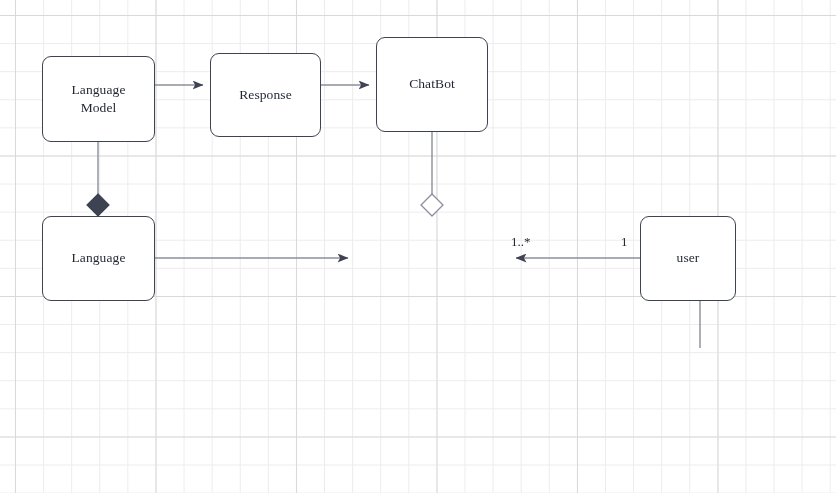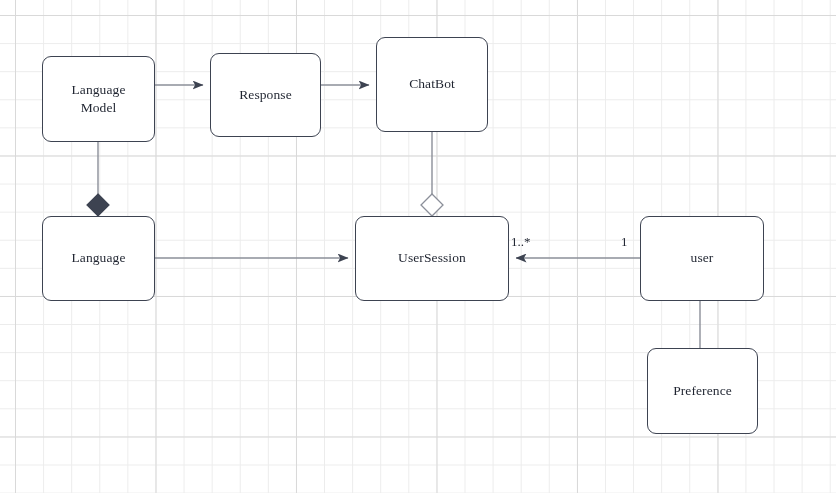--- a/index.html
+++ b/index.html
@@ -111,29 +111,23 @@
   </div>
 
   <div class="node" style="left:376px; top:37px; width:112px; height:95px;">
     <span>ChatBot</span>
   </div>
 
   <div class="node" style="left:42px; top:216px; width:113px; height:85px;">
     <span>Language</span>
   </div>
 
-  <div class="node" style="left:355px; top:216px; width:154px; height:85px;">
-    <span>UserSession</span>
-  </div>
 
-  <div class="node" style="left:640px; top:216px; width:124px; height:85px;">
+  <div class="node" style="left:640px; top:216px; width:96px; height:85px;">
     <span>user</span>
   </div>
 
-  <div class="node" style="left:647px; top:348px; width:111px; height:86px;">
-    <span>Preference</span>
-  </div>
 
   <div class="mult-label" style="left:511px; top:234px;">1..*</div>
 
   <div class="mult-label" style="left:621px; top:234px;">1</div>
 
 </div>
 
 </body></html>

